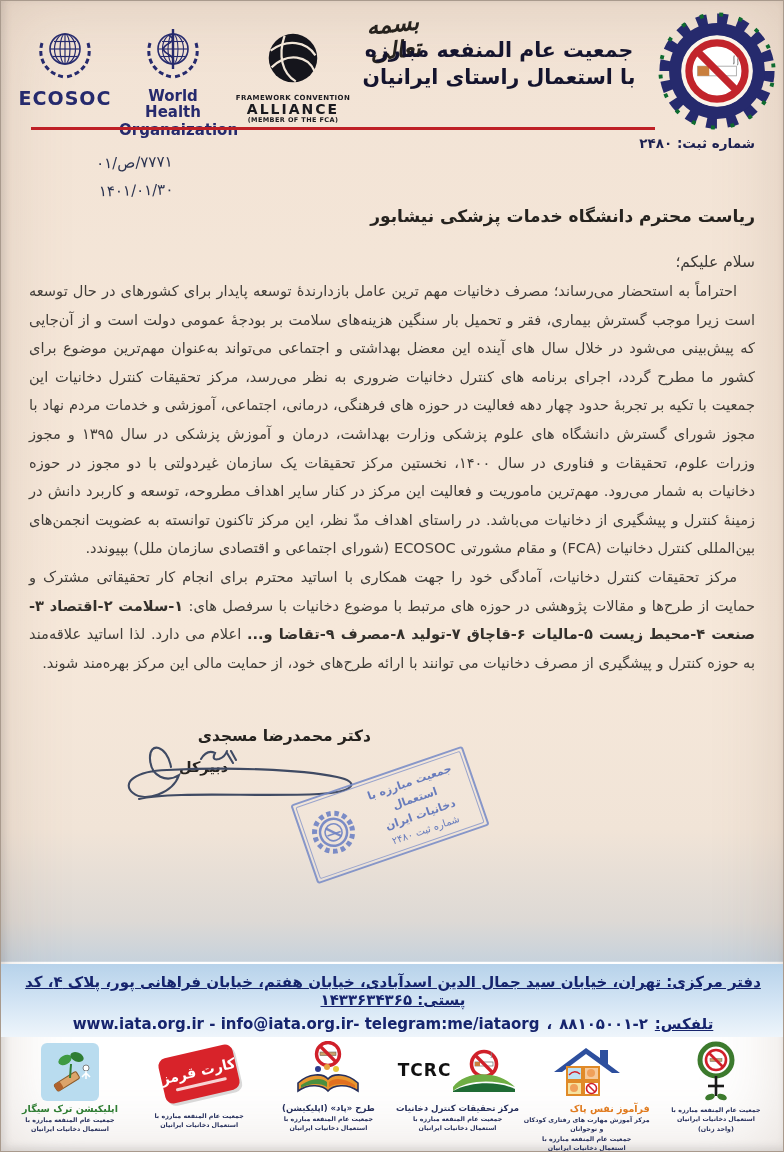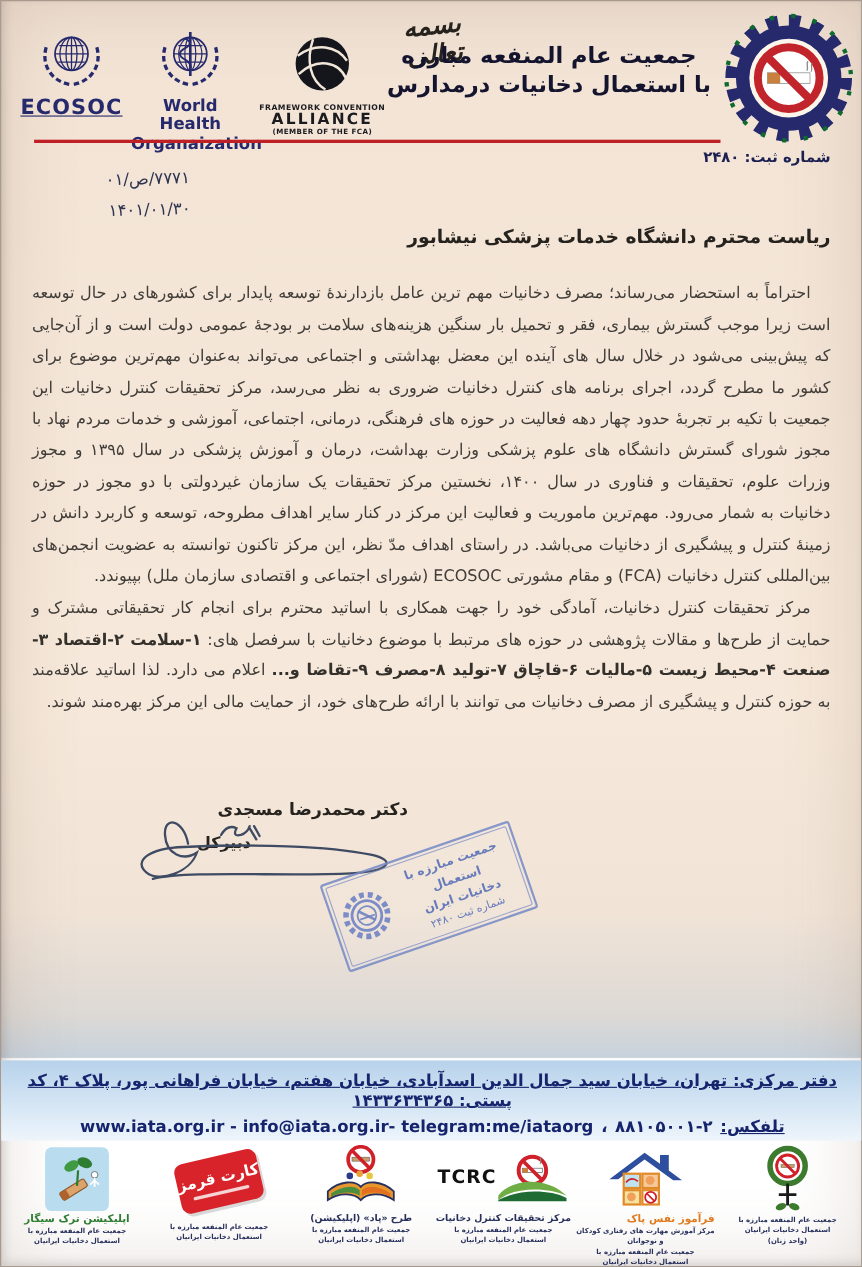--- a/index.html
+++ b/index.html
@@ -15,21 +15,21 @@
     overflow:hidden;
     color:#3d3a36;
   }
   .abs{position:absolute;}
   .rtl{direction:rtl;}
 
   
   .intl-logo{text-align:center;color:#262a6d;}
   .intl-logo .lbl{font-weight:bold;line-height:1.05;}
   .ecosoc{left:16px;top:26px;width:96px;}
-  .ecosoc .lbl{font-size:19px;letter-spacing:1px;margin-top:2px;text-decoration:underline;}
+  .ecosoc .lbl{font-size:19px;letter-spacing:1px;margin-top:2px;}
   .who{left:118px;top:26px;width:108px;}
   .who .lbl{font-size:15px;margin-top:2px;}
   .fca{left:232px;top:30px;width:120px;color:#1a1a1f;}
   .fca .l1{font-size:7px;font-weight:bold;letter-spacing:.4px;margin-top:3px;}
   .fca .l2{font-size:14px;font-weight:bold;letter-spacing:2px;line-height:1;}
   .fca .l3{font-size:6.5px;font-weight:bold;letter-spacing:.4px;}
   .bismillah{
     left:338px;top:10px;width:110px;text-align:center;
     font-size:23px;font-style:italic;font-weight:bold;color:#26221e;
     transform:rotate(-6deg);
@@ -159,21 +159,21 @@
       </svg>
     </span>
     <div class="lbl">World Health</div>
     <div class="lbl">Organaization</div>
   </div>
 
   <div class="abs bismillah">بسمه تعالی</div>
 
   <div class="abs org-title rtl">
     <div class="fa">جمعیت عام المنفعه مبارزه</div>
-    <div class="fa">با استعمال دخانیات درمدارس</div>
+    <div class="fa">با استعمال راستای ایرانیان</div>
   </div>
 
   <div class="abs main-logo">
     <span>
       <svg width="120" height="120" viewBox="-62 -62 124 124">
         <circle r="52" fill="none" stroke="#262a6d" stroke-width="15" stroke-dasharray="10.5 9.9"></circle>
         <circle r="58.5" fill="none" stroke="#0e6b2f" stroke-width="4" stroke-dasharray="4 16.4" stroke-dashoffset="8"></circle>
         <circle r="43" fill="none" stroke="#262a6d" stroke-width="13"></circle>
         <circle r="37" fill="#fbf5ea"></circle>
         <circle r="29" fill="#ffffff" stroke="#c2242b" stroke-width="7.5"></circle>
@@ -191,20 +191,21 @@
   <div class="abs red-line"></div>
   <div class="abs reg-no rtl">شماره ثبت: ۲۴۸۰</div>
 
   <div class="abs refblock rtl">
     <div>۷۷۷۱/ص/۰۱</div>
     <div>۱۴۰۱/۰۱/۳۰</div>
   </div>
 
   <div class="abs letter">
     <p class="recipient">ریاست محترم دانشگاه خدمات پزشکی نیشابور</p>
+    <p class="salutation">سلام علیکم؛</p>
     <p class="body-p">احتراماً به استحضار می‌رساند؛ مصرف دخانیات مهم ترین عامل بازدارندهٔ توسعه پایدار برای کشورهای در حال توسعه است زیرا موجب گسترش بیماری، فقر و تحمیل بار سنگین هزینه‌های سلامت بر بودجهٔ عمومی دولت است و از آن‌جایی که پیش‌بینی می‌شود در خلال سال های آینده این معضل بهداشتی و اجتماعی می‌تواند به‌عنوان مهم‌ترین موضوع برای کشور ما مطرح گردد، اجرای برنامه های کنترل دخانیات ضروری به نظر می‌رسد، مرکز تحقیقات کنترل دخانیات این جمعیت با تکیه بر تجربهٔ حدود چهار دهه فعالیت در حوزه های فرهنگی، درمانی، اجتماعی، آموزشی و خدمات مردم نهاد با مجوز شورای گسترش دانشگاه های علوم پزشکی وزارت بهداشت، درمان و آموزش پزشکی در سال ۱۳۹۵ و مجوز وزرات علوم، تحقیقات و فناوری در سال ۱۴۰۰، نخستین مرکز تحقیقات یک سازمان غیردولتی با دو مجوز در حوزه دخانیات به شمار می‌رود. مهم‌ترین ماموریت و فعالیت این مرکز در کنار سایر اهداف مطروحه، توسعه و کاربرد دانش در زمینهٔ کنترل و پیشگیری از دخانیات می‌باشد. در راستای اهداف مدّ نظر، این مرکز تاکنون توانسته به عضویت انجمن‌های بین‌المللی کنترل دخانیات (FCA) و مقام مشورتی ECOSOC (شورای اجتماعی و اقتصادی سازمان ملل) بپیوندد.</p>
     <p class="body-p"><span>مرکز تحقیقات کنترل دخانیات، آمادگی خود را جهت همکاری با اساتید محترم برای انجام کار تحقیقاتی مشترک و حمایت از طرح‌ها و مقالات پژوهشی در حوزه های مرتبط با موضوع دخانیات با سرفصل های: </span><b>۱-سلامت ۲-اقتصاد ۳-صنعت ۴-محیط زیست ۵-مالیات ۶-قاچاق ۷-تولید ۸-مصرف ۹-تقاضا و...</b><span> اعلام می دارد. لذا اساتید علاقه‌مند به حوزه کنترل و پیشگیری از مصرف دخانیات می توانند با ارائه طرح‌های خود، از حمایت مالی این مرکز بهره‌مند شوند.</span></p>
   </div>
 
   <div class="abs sig-name">دکتر محمدرضا مسجدی</div>
   <div class="abs sig-title">دبیرکل</div>
 
   <div class="abs sig-scribble">
     <svg width="260" height="105" viewBox="0 0 260 105">
       <g fill="none" stroke="#3f4a63" stroke-width="2.1" stroke-linecap="round">

